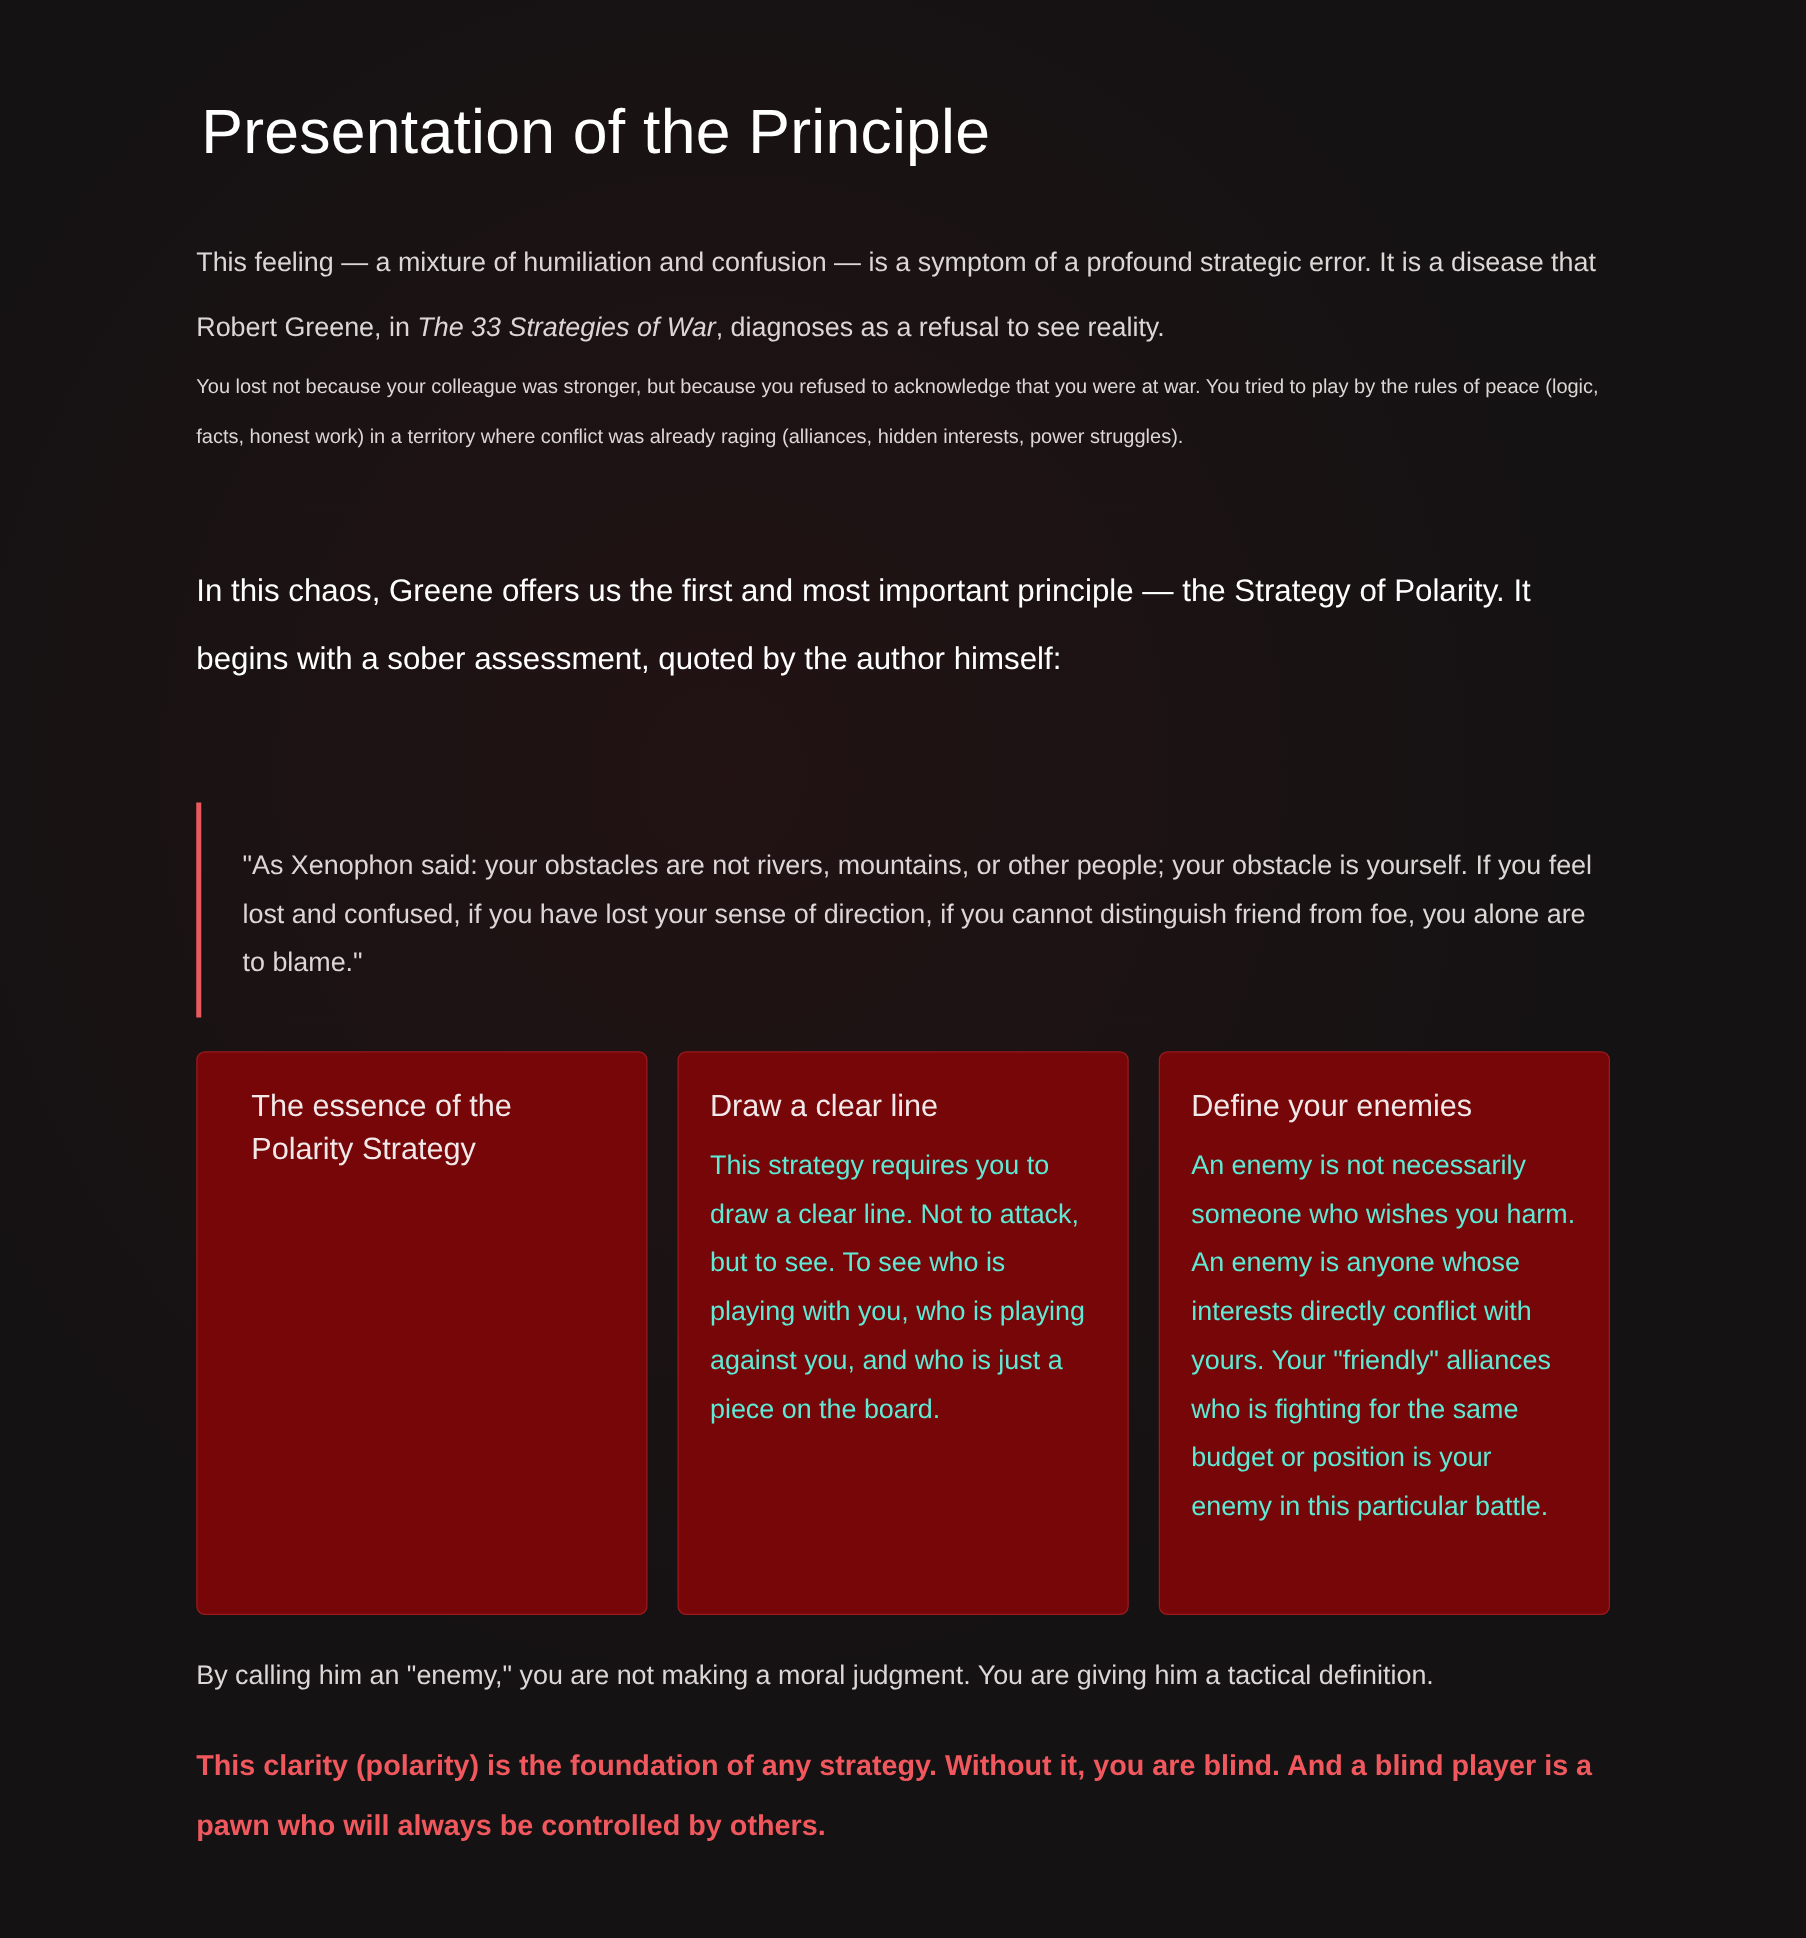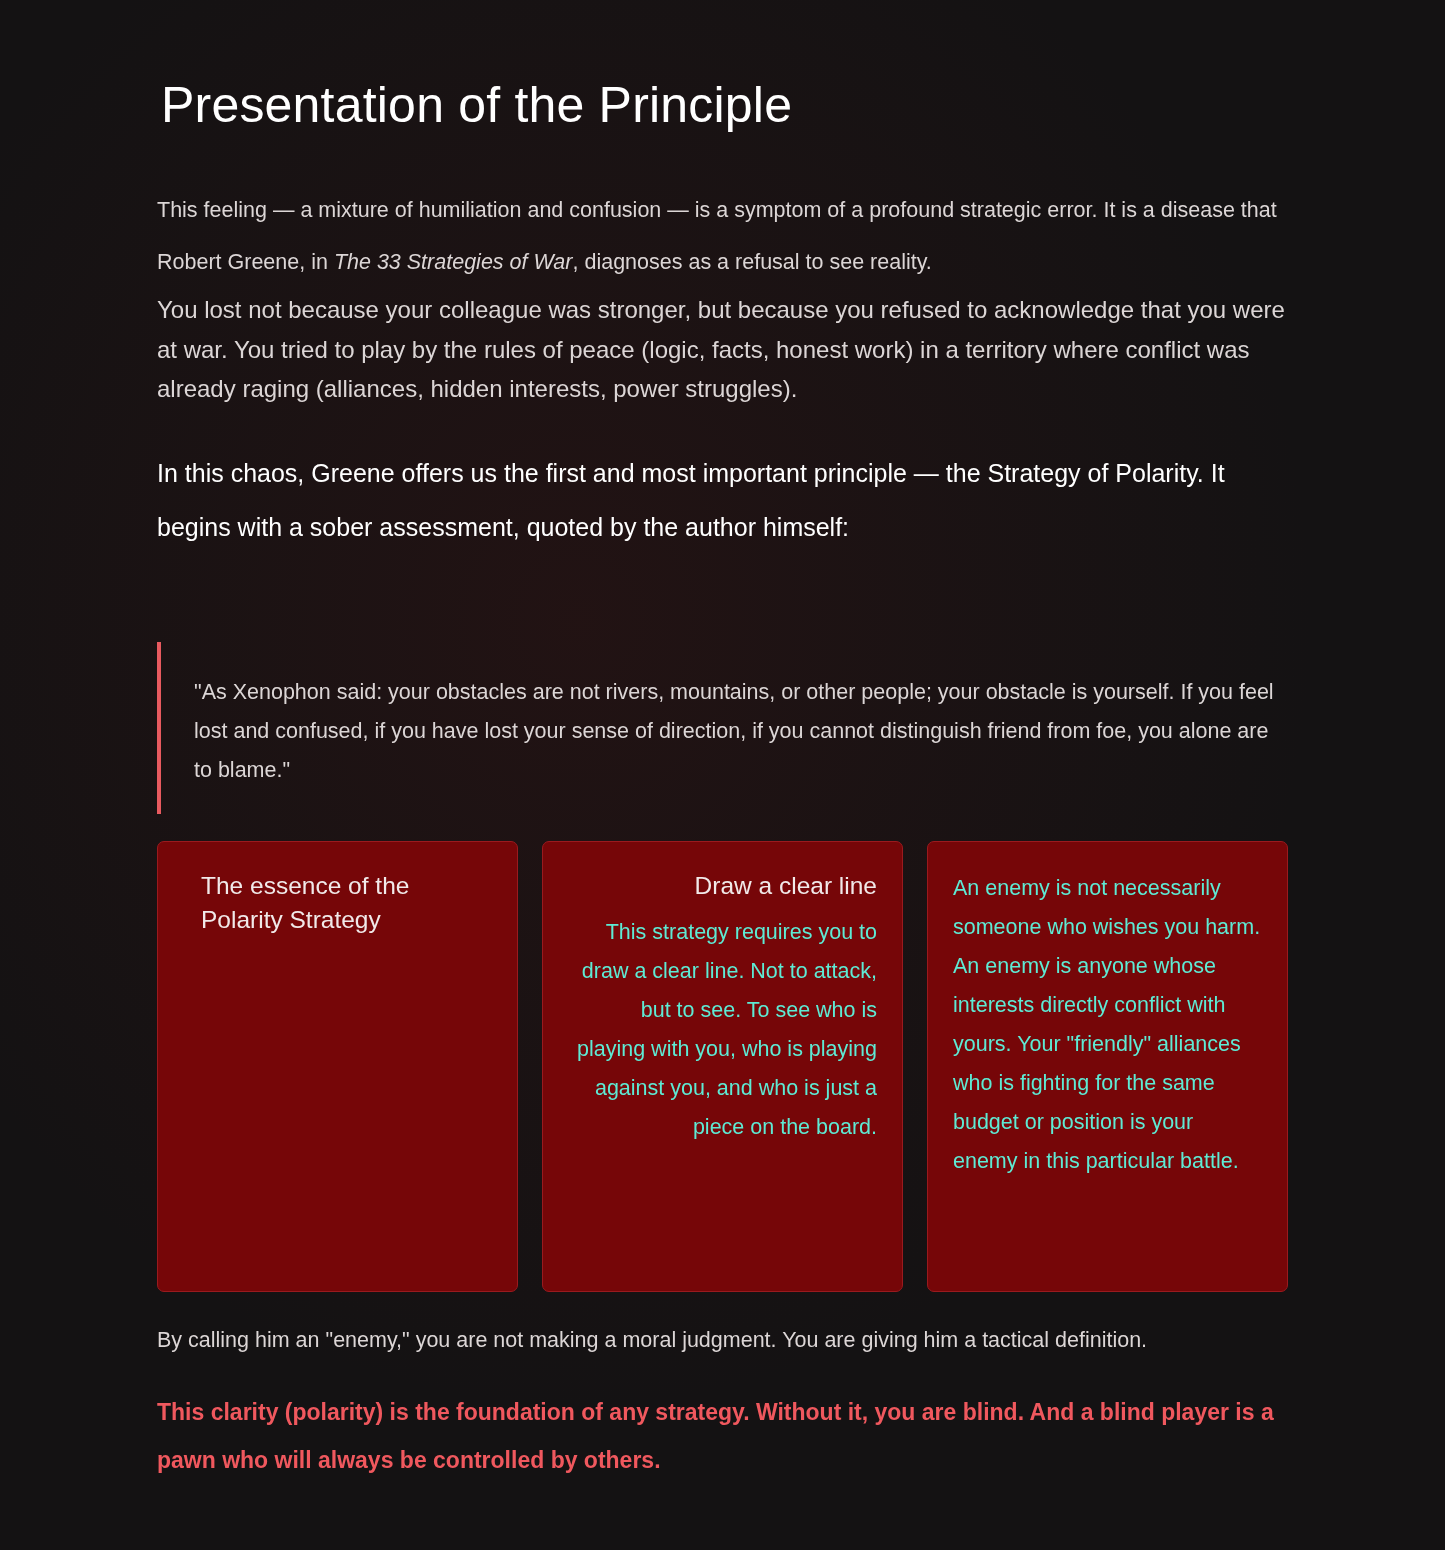--- a/index.html
+++ b/index.html
@@ -6,28 +6,28 @@
   body {
     width:1445px; height:1550px; overflow:hidden;
     background:#141213;
     background-image: radial-gradient(ellipse at 40% 40%, rgba(60,20,20,0.35), rgba(20,18,19,0) 60%);
     font-family: "Liberation Sans", sans-serif;
     color:#e6e1e1;
   }
   .page { position:absolute; left:157px; top:0; width:1131px; }
   h1 { position:absolute; top:72px; left:0; margin:4px; font-size:50px; font-weight:400; color:#ffffff; letter-spacing:0.2px; white-space:nowrap; }
   .p1 { position:absolute; top:184px; left:0; width:1131px; margin:0; font-size:21.5px; line-height:52px; color:#dcd6d6; font-weight:300; }
-  .p2 { position:absolute; top:290px; left:0; width:1131px; margin:0; font-size:24px; line-height:39.5px; color:#dcd6d6; }
+  .p2 { position:absolute; top:290px; left:0; width:1131px; margin:0; font-size:16px; line-height:39.5px; color:#dcd6d6; }
   .lead { position:absolute; top:446px; left:0; width:1131px; margin:0; font-size:25px; line-height:54px; color:#ffffff; font-weight:500; }
   .quote { position:absolute; top:642px; left:0; width:1131px; height:172px; border-left:4px solid #e85a5f; box-sizing:border-box; padding:31px 0 0 33px; font-size:21.5px; line-height:39px; color:#dcd6d6; }
   .cards { position:absolute; top:841px; left:0; width:1131px; height:451px; }
   .card { position:absolute; top:0; width:361px; height:451px; background:#760608; border:1px solid #9a1a1e; border-radius:7px; box-sizing:border-box; padding:27px 25px 0 25px; }
   .card h3 { margin:0 0 10px 0; font-size:24.5px; line-height:34px; font-weight:500; color:#f1e9e9; }
   .card p { margin:0; font-size:21.5px; line-height:39px; color:#5eead4; }
-  .c1 { left:0;padding-left:43px; } .c2 { left:385px;text-align:right; } .c3 { left:770px; }
+  .c1 { left:0;padding-left:43px; } .c2 { left:385px; } .c3 { left:770px; }
   .p3 { position:absolute; top:1321px; left:0; width:1131px; margin:0; font-size:21.5px; line-height:39px; color:#dcd6d6; }
   .emph { position:absolute; top:1388px; left:0; width:1131px; margin:0; font-size:23px; line-height:48px; color:#f0585e; font-weight:700; }
 </style>
 </head>
 <body>
 
 <div class="page">
   <h1>Presentation of the Principle</h1>
 
   <p class="p1"><span>This feeling — a mixture of humiliation and confusion — is a symptom of a profound strategic error. It is a disease that Robert Greene, in </span><em>The 33 Strategies of War</em><span>, diagnoses as a refusal to see reality.</span></p>
@@ -40,19 +40,20 @@
 
   <div class="cards">
     <div class="card c1">
       <h3>The essence of the Polarity Strategy</h3>
     </div>
     <div class="card c2">
       <h3>Draw a clear line</h3>
       <p>This strategy requires you to draw a clear line. Not to attack, but to see. To see who is playing with you, who is playing against you, and who is just a piece on the board.</p>
     </div>
     <div class="card c3">
+      <h3>Define your enemies</h3>
       <p>An enemy is not necessarily someone who wishes you harm. An enemy is anyone whose interests directly conflict with yours. Your "friendly" alliances who is fighting for the same budget or position is your enemy in this particular battle.</p>
     </div>
   </div>
 
   <p class="p3">By calling him an "enemy," you are not making a moral judgment. You are giving him a tactical definition.</p>
   <p class="emph">This clarity (polarity) is the foundation of any strategy. Without it, you are blind. And a blind player is a pawn who will always be controlled by others.</p>
 </div>
 
 </body></html>

